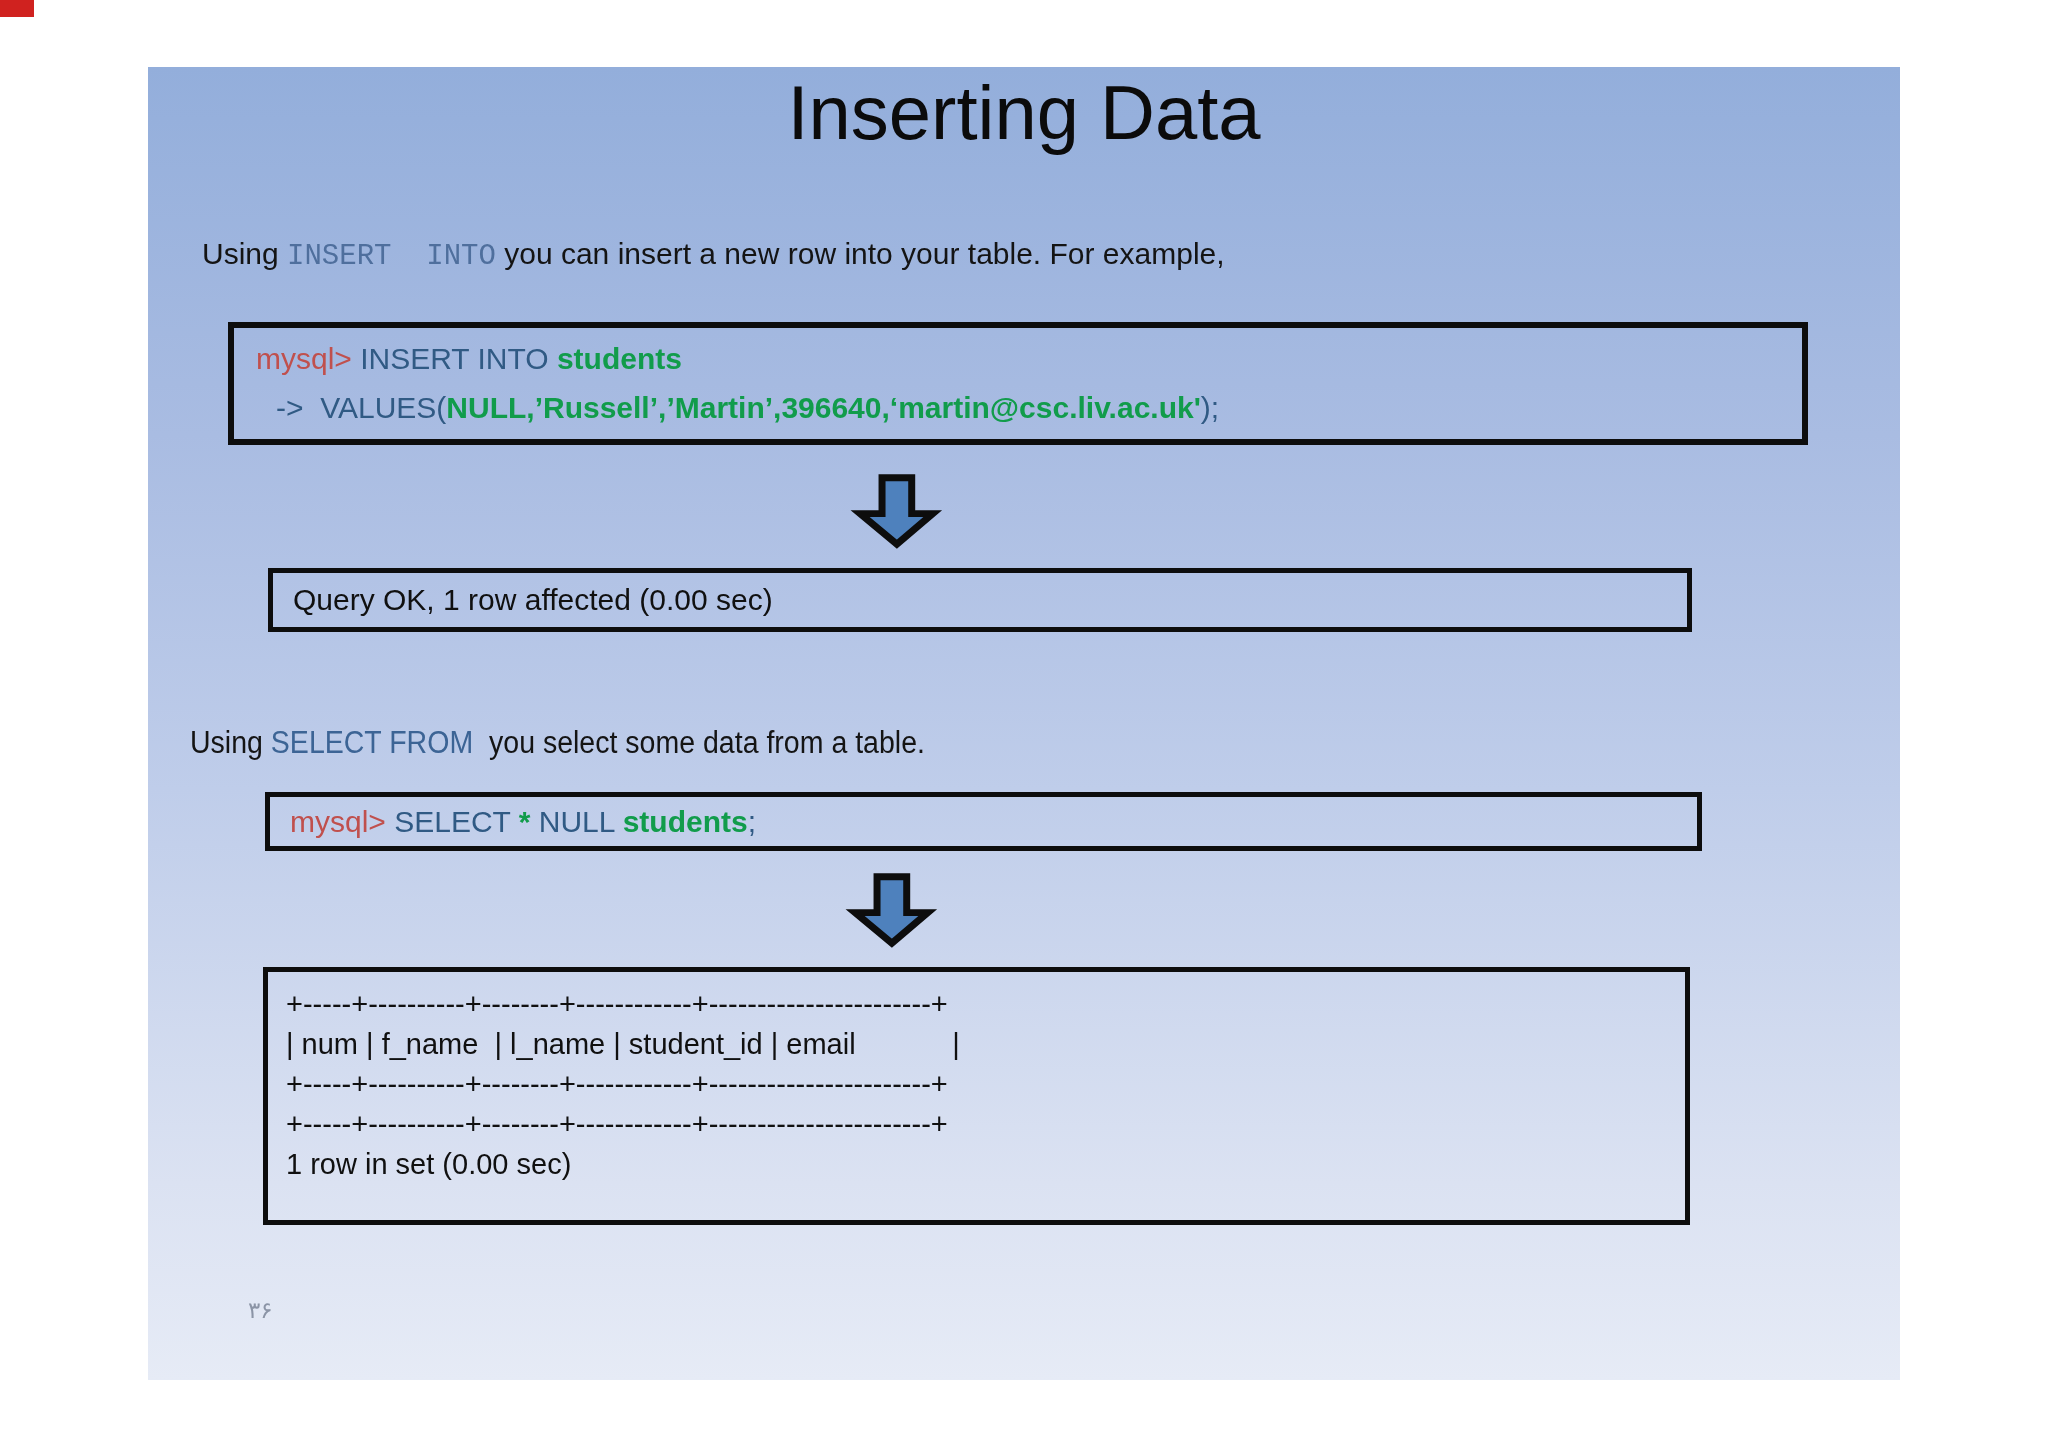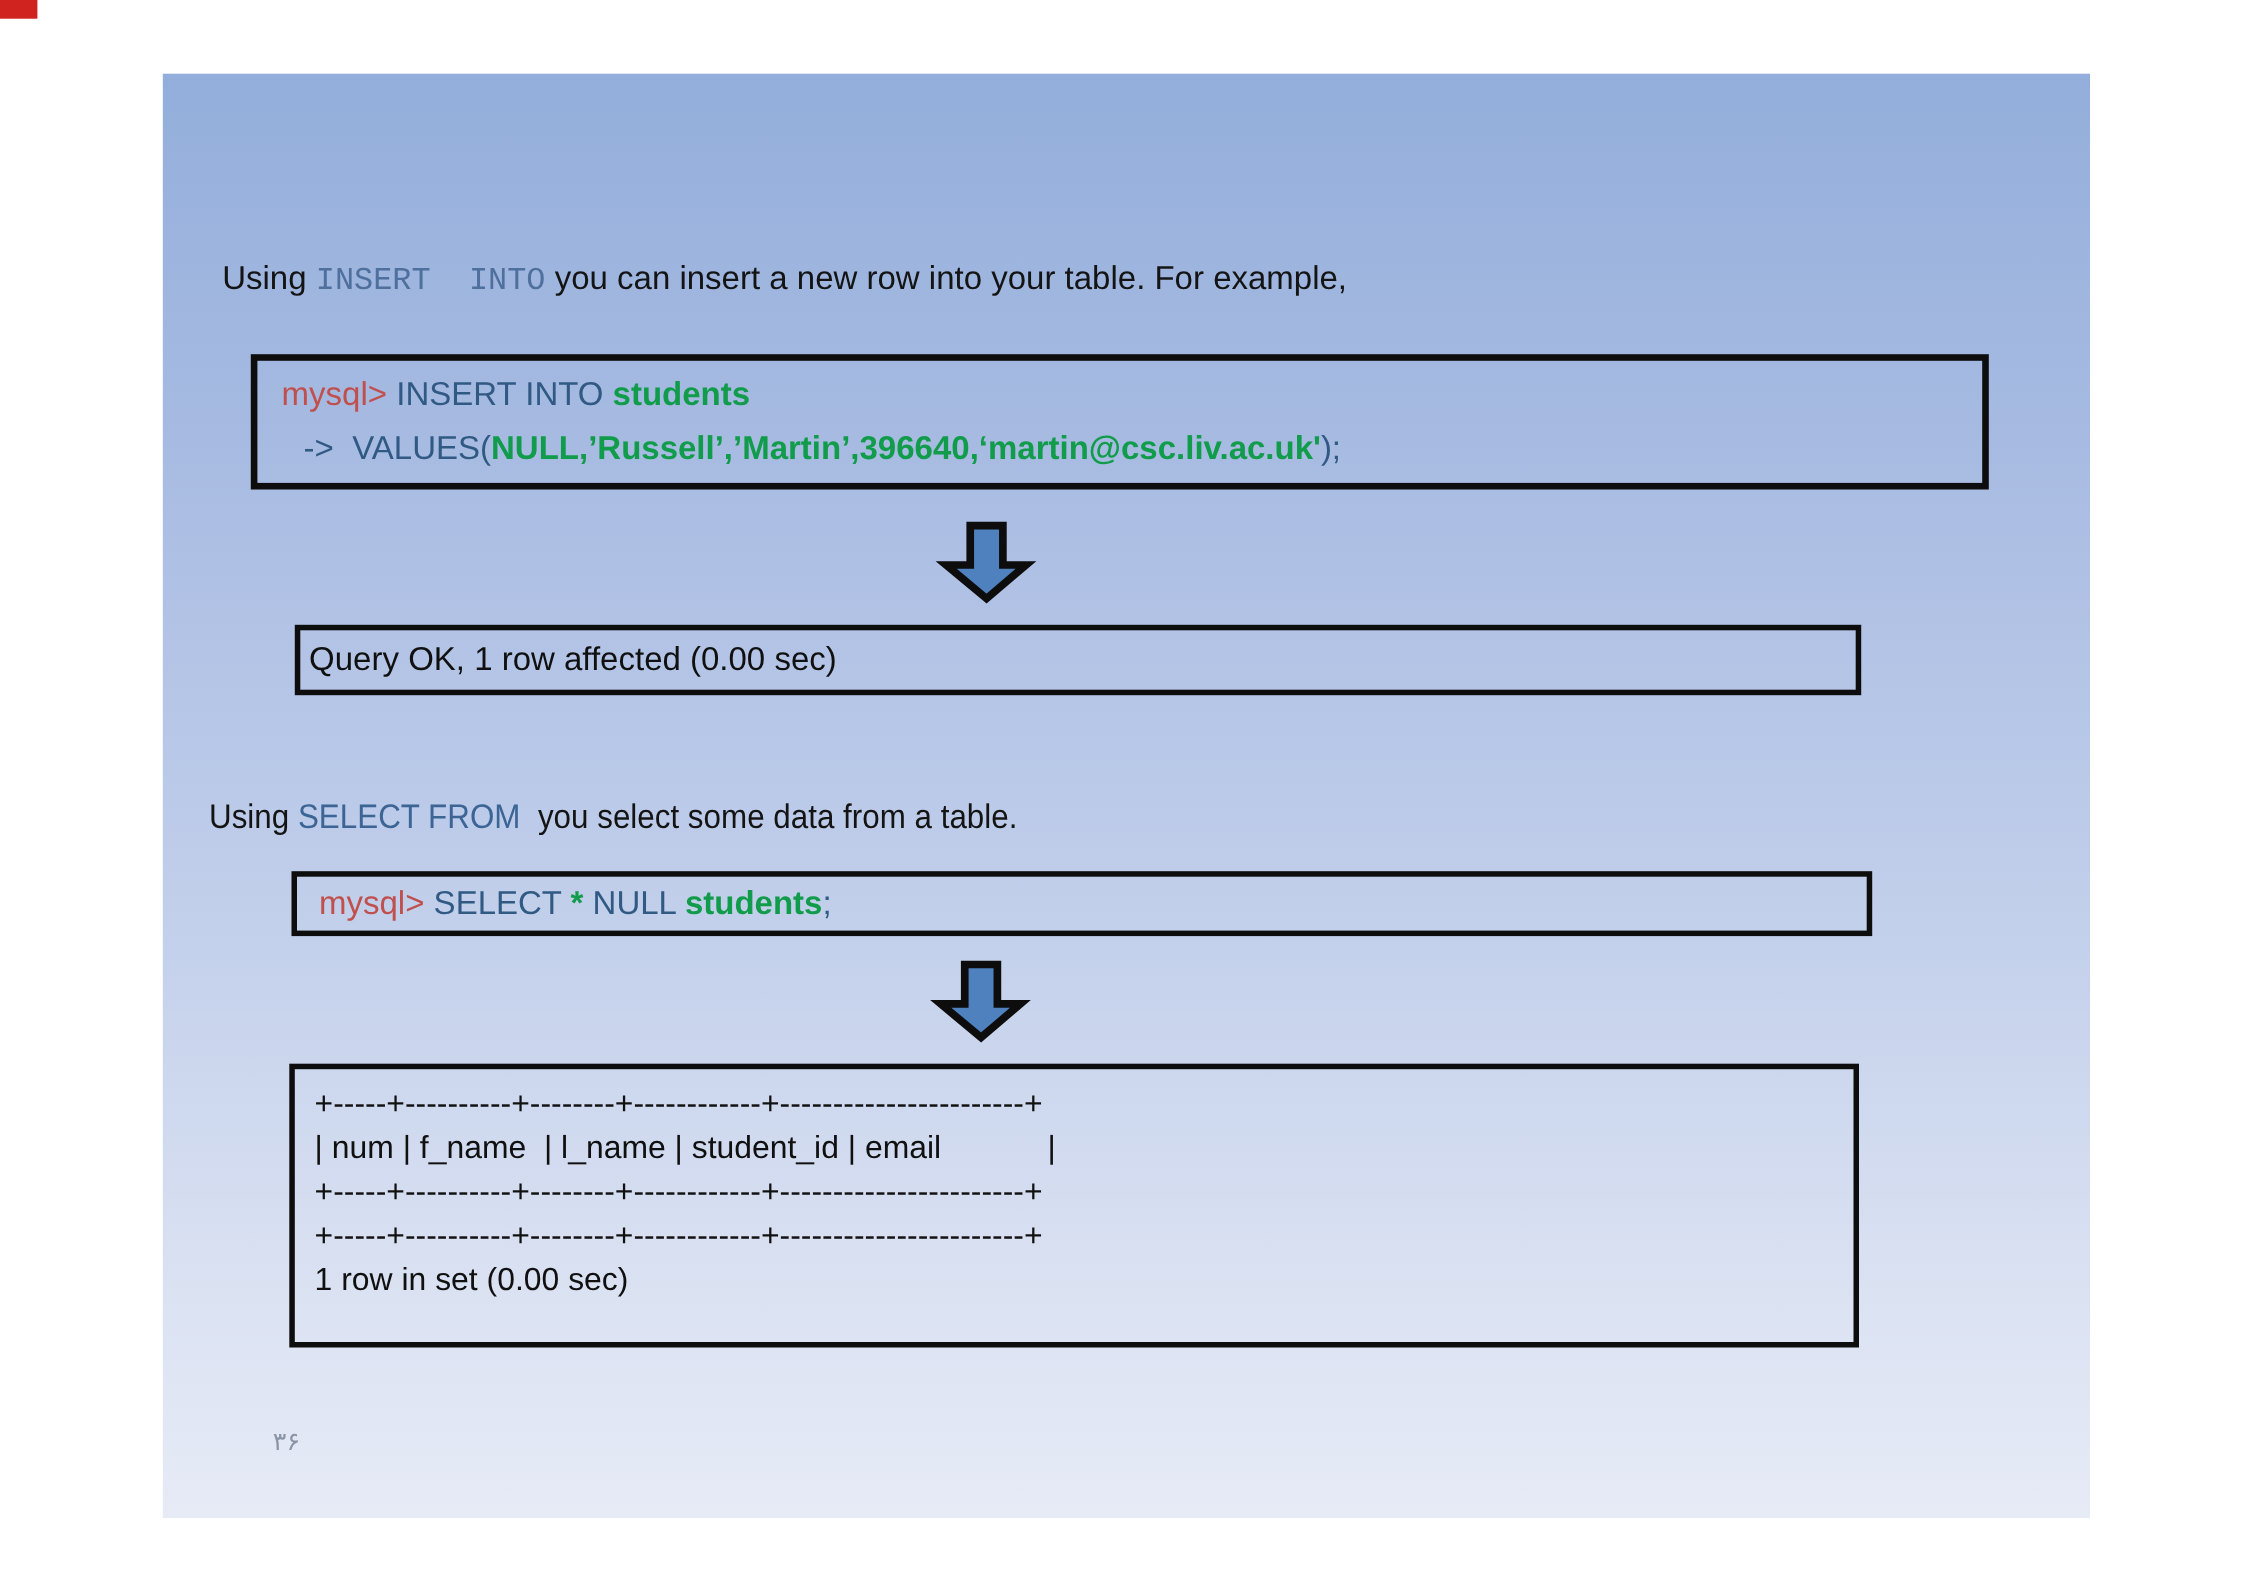--- a/index.html
+++ b/index.html
@@ -44,21 +44,21 @@
   }
   .box-insert{
     left:80px;top:255px;width:1580px;height:123px;
     display:flex;flex-direction:column;justify-content:space-around;
     padding:6px 0 6px 22px;
   }
   .box-insert .code-line-2{padding-left:20px;}
   .result-box{
     left:120px;top:501px;width:1424px;height:64px;
     border:5px solid #0d0d0d;
-    display:flex;align-items:center;padding-left:8px;
+    display:flex;align-items:center;padding-left:20px;
     font-size:30px;color:#101010;
   }
   .box-select{
     left:117px;top:725px;width:1437px;height:59px;
     border:5px solid #0d0d0d;
     display:flex;align-items:center;padding-left:20px;
   }
   .arrow{position:absolute;width:96px;height:78px;}
   .arrow-1{left:700px;top:405px;}
   .arrow-2{left:695px;top:804px;}
@@ -74,20 +74,21 @@
     font-size:23px;color:#8b94a6;
   }
 </style>
 </head>
 <body>
 
 <div class="corner-marker"></div>
 
 <div class="slide">
 
+  <h1 class="slide-title">Inserting Data</h1>
 
   <p class="intro intro-1"><span>Using </span><span class="mono-code">INSERT  INTO</span><span> you can insert a new row into your table. For example,</span></p>
 
   <div class="codebox box-insert">
     <div class="code-line-1"><span class="prompt-red">mysql&gt; </span><span class="kw-blue">INSERT INTO </span><span class="val-green">students</span></div>
     <div class="code-line-2"><span class="kw-blue">-&gt;  </span><span class="kw-blue">VALUES(</span><span class="val-green">NULL,’Russell’,’Martin’,396640,‘martin@csc.liv.ac.uk'</span><span class="kw-blue">);</span></div>
   </div>
 
   <svg class="arrow arrow-1" viewBox="0 0 110 86">
     <path d="M39,5 L73,5 L73,46 L97,46 L56,81 L14,46 L39,46 Z" fill="#4e81bd" stroke="#0d0d0d" stroke-width="8" stroke-linejoin="miter"></path>

